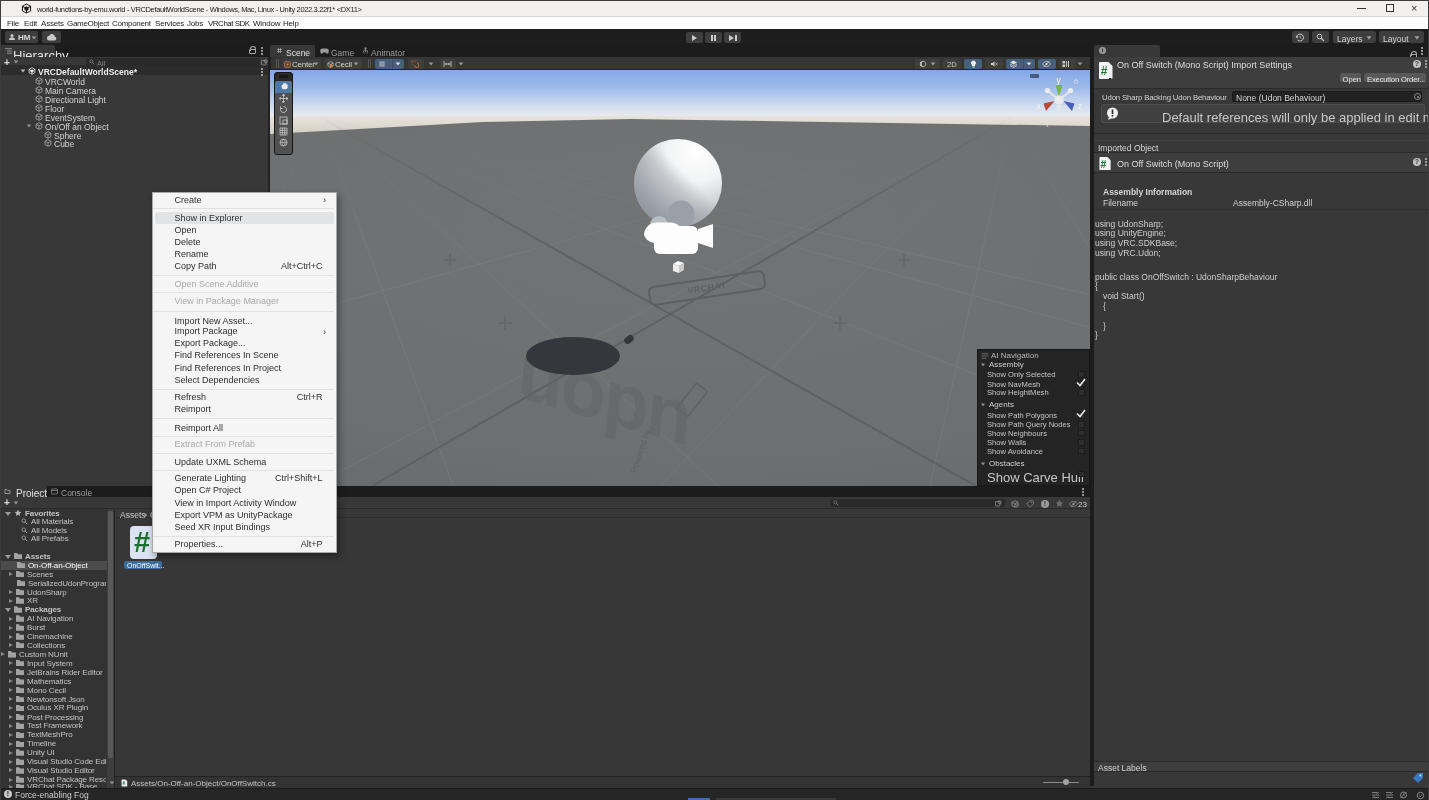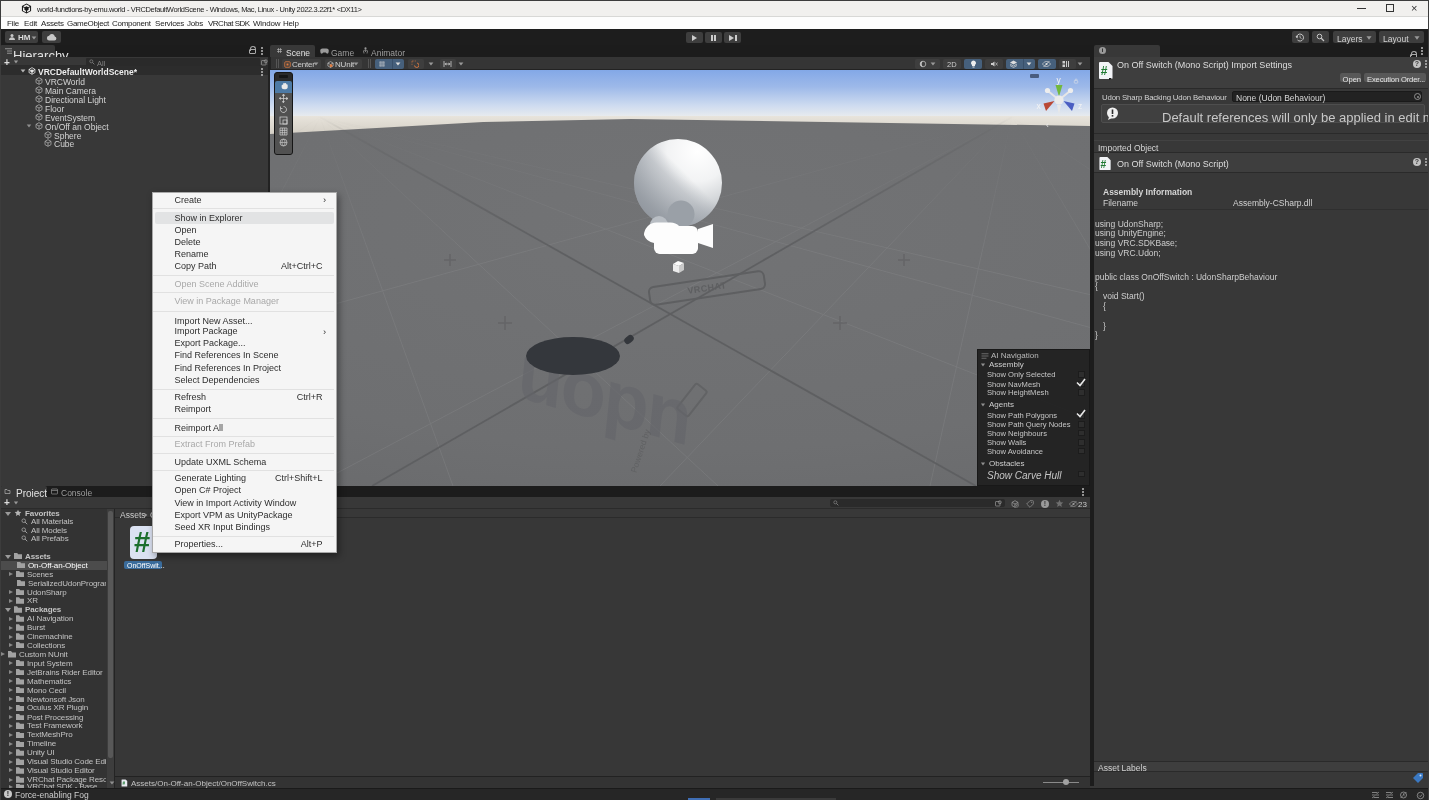--- a/index.html
+++ b/index.html
@@ -216,21 +216,21 @@
   </div>
 <div class="a txt" style="left:292px;top:60px;font-size:8px;letter-spacing:-.2px;color:#d2d2d2;">Center</div>
 <div class="a trid" style="left:313px;top:62px;transform:scale(.8);"></div>
 <div class="a btnbar" style="left:325px;top:58.5px;width:37px;height:10.5px;"></div>
 <div class="a" style="left:327px;top:60.5px;width:7px;height:7px;">
     <svg width="7" height="7" viewBox="0 0 24 24">
       <path fill="none" stroke="#ccc" stroke-width="2.2" d="M12 2 3 7v10l9 5 9-5V7zM12 12 3 7m9 5 9-5m-9 5v10"></path>
       <circle cx="14" cy="16" r="5" fill="#e07b3f"></circle>
     </svg>
   </div>
-<div class="a txt" style="left:335px;top:60px;font-size:8px;letter-spacing:-.2px;color:#d2d2d2;">NUnit</div>
+<div class="a txt" style="left:335px;top:60px;font-size:8px;letter-spacing:-.2px;color:#d2d2d2;">Cecil</div>
 <div class="a trid" style="left:353px;top:62px;transform:scale(.8);"></div>
 <div class="a" style="left:368px;top:59px;width:3px;height:9px;border-left:1px solid #555;border-right:1px solid #555;"></div>
 <div class="a" style="left:375px;top:58.5px;width:17px;height:10.5px;background:#46607c;border-radius:2px 0 0 2px;"></div>
 <div class="a" style="left:378px;top:60px;">
     <svg width="8" height="8" viewBox="0 0 16 16">
       <path stroke="#ddd" stroke-width="1" d="M2 4.5h12M2 8h12M2 11.5h12M4.5 2v12M8 2v12M11.5 2v12" opacity=".85" fill="none"></path>
     </svg>
   </div>
 <div class="a" style="left:392px;top:58.5px;width:12px;height:10.5px;background:#46607c;border-radius:0 2px 2px 0;border-left:1px solid #39506a;"></div>
 <div class="a trid" style="left:395px;top:62px;transform:scale(.8);border-top-color:#ddd;"></div>
@@ -442,21 +442,21 @@
   <div class="a txt" style="left:717px;top:318.4px;font-size:7.6px;color:#c6c6c6;">Show HeightMesh</div>
   <div class="a trid" style="left:710px;top:332.5px;transform:scale(.7);border-top-color:#8f8f8f;"></div>
   <div class="a txt" style="left:719px;top:330px;font-size:8px;color:#cfcfcf;">Agents</div>
   <div class="a txt" style="left:717px;top:341px;font-size:7.6px;color:#c6c6c6;">Show Path Polygons</div>
   <div class="a txt" style="left:717px;top:350.2px;font-size:7.6px;color:#c6c6c6;">Show Path Query Nodes</div>
   <div class="a txt" style="left:717px;top:358.8px;font-size:7.6px;color:#c6c6c6;">Show Neighbours</div>
   <div class="a txt" style="left:717px;top:368px;font-size:7.6px;color:#c6c6c6;">Show Walls</div>
   <div class="a txt" style="left:717px;top:376.6px;font-size:7.6px;color:#c6c6c6;">Show Avoidance</div>
   <div class="a trid" style="left:710px;top:391.5px;transform:scale(.7);border-top-color:#8f8f8f;"></div>
   <div class="a txt" style="left:719px;top:389px;font-size:8px;color:#cfcfcf;">Obstacles</div>
-  <div class="a txt" style="left:717px;top:399.6px;font-size:10px;color:#c6c6c6;font-style:italic;">Show Carve Hull</div>
+  <div class="a txt" style="left:717px;top:399.6px;font-size:13px;color:#c6c6c6;">Show Carve Hull</div>
   <div class="a" style="left:808px;top:301px;width:6.5px;height:6.5px;background:#2e2e2e;border:1px solid #1c1c1c;"></div>
   <div class="a" style="left:808px;top:310.7px;width:6.5px;height:6.5px;background:#2e2e2e;border:1px solid #1c1c1c;"></div>
   <div class="a" style="left:808px;top:319.4px;width:6.5px;height:6.5px;background:#2e2e2e;border:1px solid #1c1c1c;"></div>
   <div class="a" style="left:808px;top:342px;width:6.5px;height:6.5px;background:#2e2e2e;border:1px solid #1c1c1c;"></div>
   <div class="a" style="left:808px;top:351.2px;width:6.5px;height:6.5px;background:#2e2e2e;border:1px solid #1c1c1c;"></div>
   <div class="a" style="left:808px;top:359.8px;width:6.5px;height:6.5px;background:#2e2e2e;border:1px solid #1c1c1c;"></div>
   <div class="a" style="left:808px;top:369px;width:6.5px;height:6.5px;background:#2e2e2e;border:1px solid #1c1c1c;"></div>
   <div class="a" style="left:808px;top:377.6px;width:6.5px;height:6.5px;background:#2e2e2e;border:1px solid #1c1c1c;"></div>
   <div class="a" style="left:808px;top:400.6px;width:6.5px;height:6.5px;background:#2e2e2e;border:1px solid #1c1c1c;"></div>
   <svg class="a" style="left:806px;top:308px;" width="10" height="9" viewBox="0 0 10 9">

